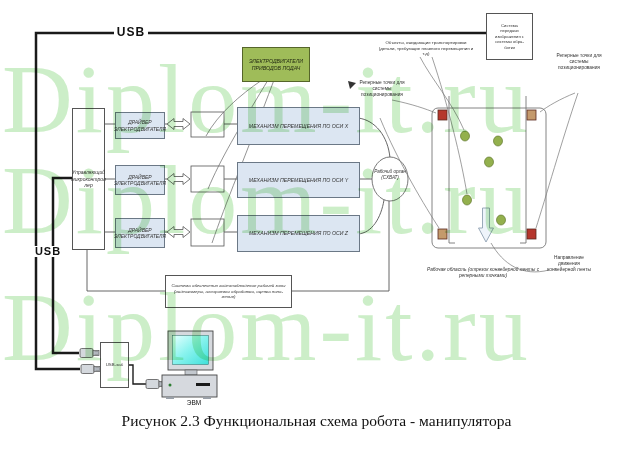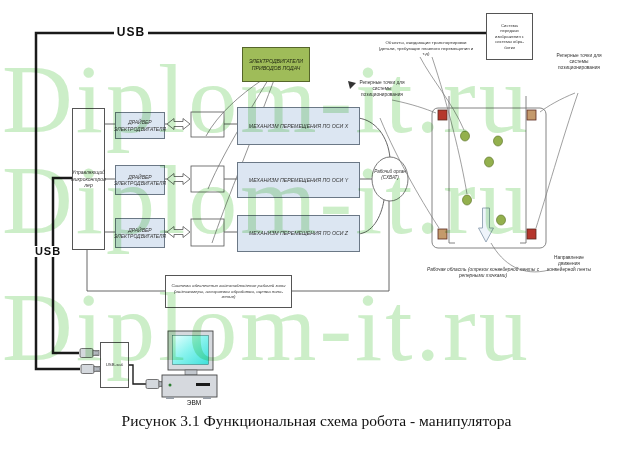--- a/index.html
+++ b/index.html
@@ -182,19 +182,19 @@
 позиционирования</div>
   <div class="lbl t48" style="left:546px;top:53px;width:66px;">Реперные точки для
 системы
 позиционирования</div>
   <div class="lbl t48" style="left:541px;top:255px;width:56px;">Направление
 движения
 конвейерной ленты</div>
   <div class="lbl t48" style="left:405px;top:267px;width:156px;font-style:italic;">Рабочая область (отрезок конвейерной ленты с
 реперными точками)</div>
 
-  <div class="figcap">Рисунок 3.1 Функциональная схема робота - манипулятора</div>
+  <div class="figcap">Рисунок 2.3 Функциональная схема робота - манипулятора</div>
 
   <div class="wm" style="top:50px;">Diplom-it.ru</div>
   <div class="wm" style="top:151px;">Diplom-it.ru</div>
   <div class="wm" style="top:278px;">Diplom-it.ru</div>
 
 </div>
 
 </body></html>

